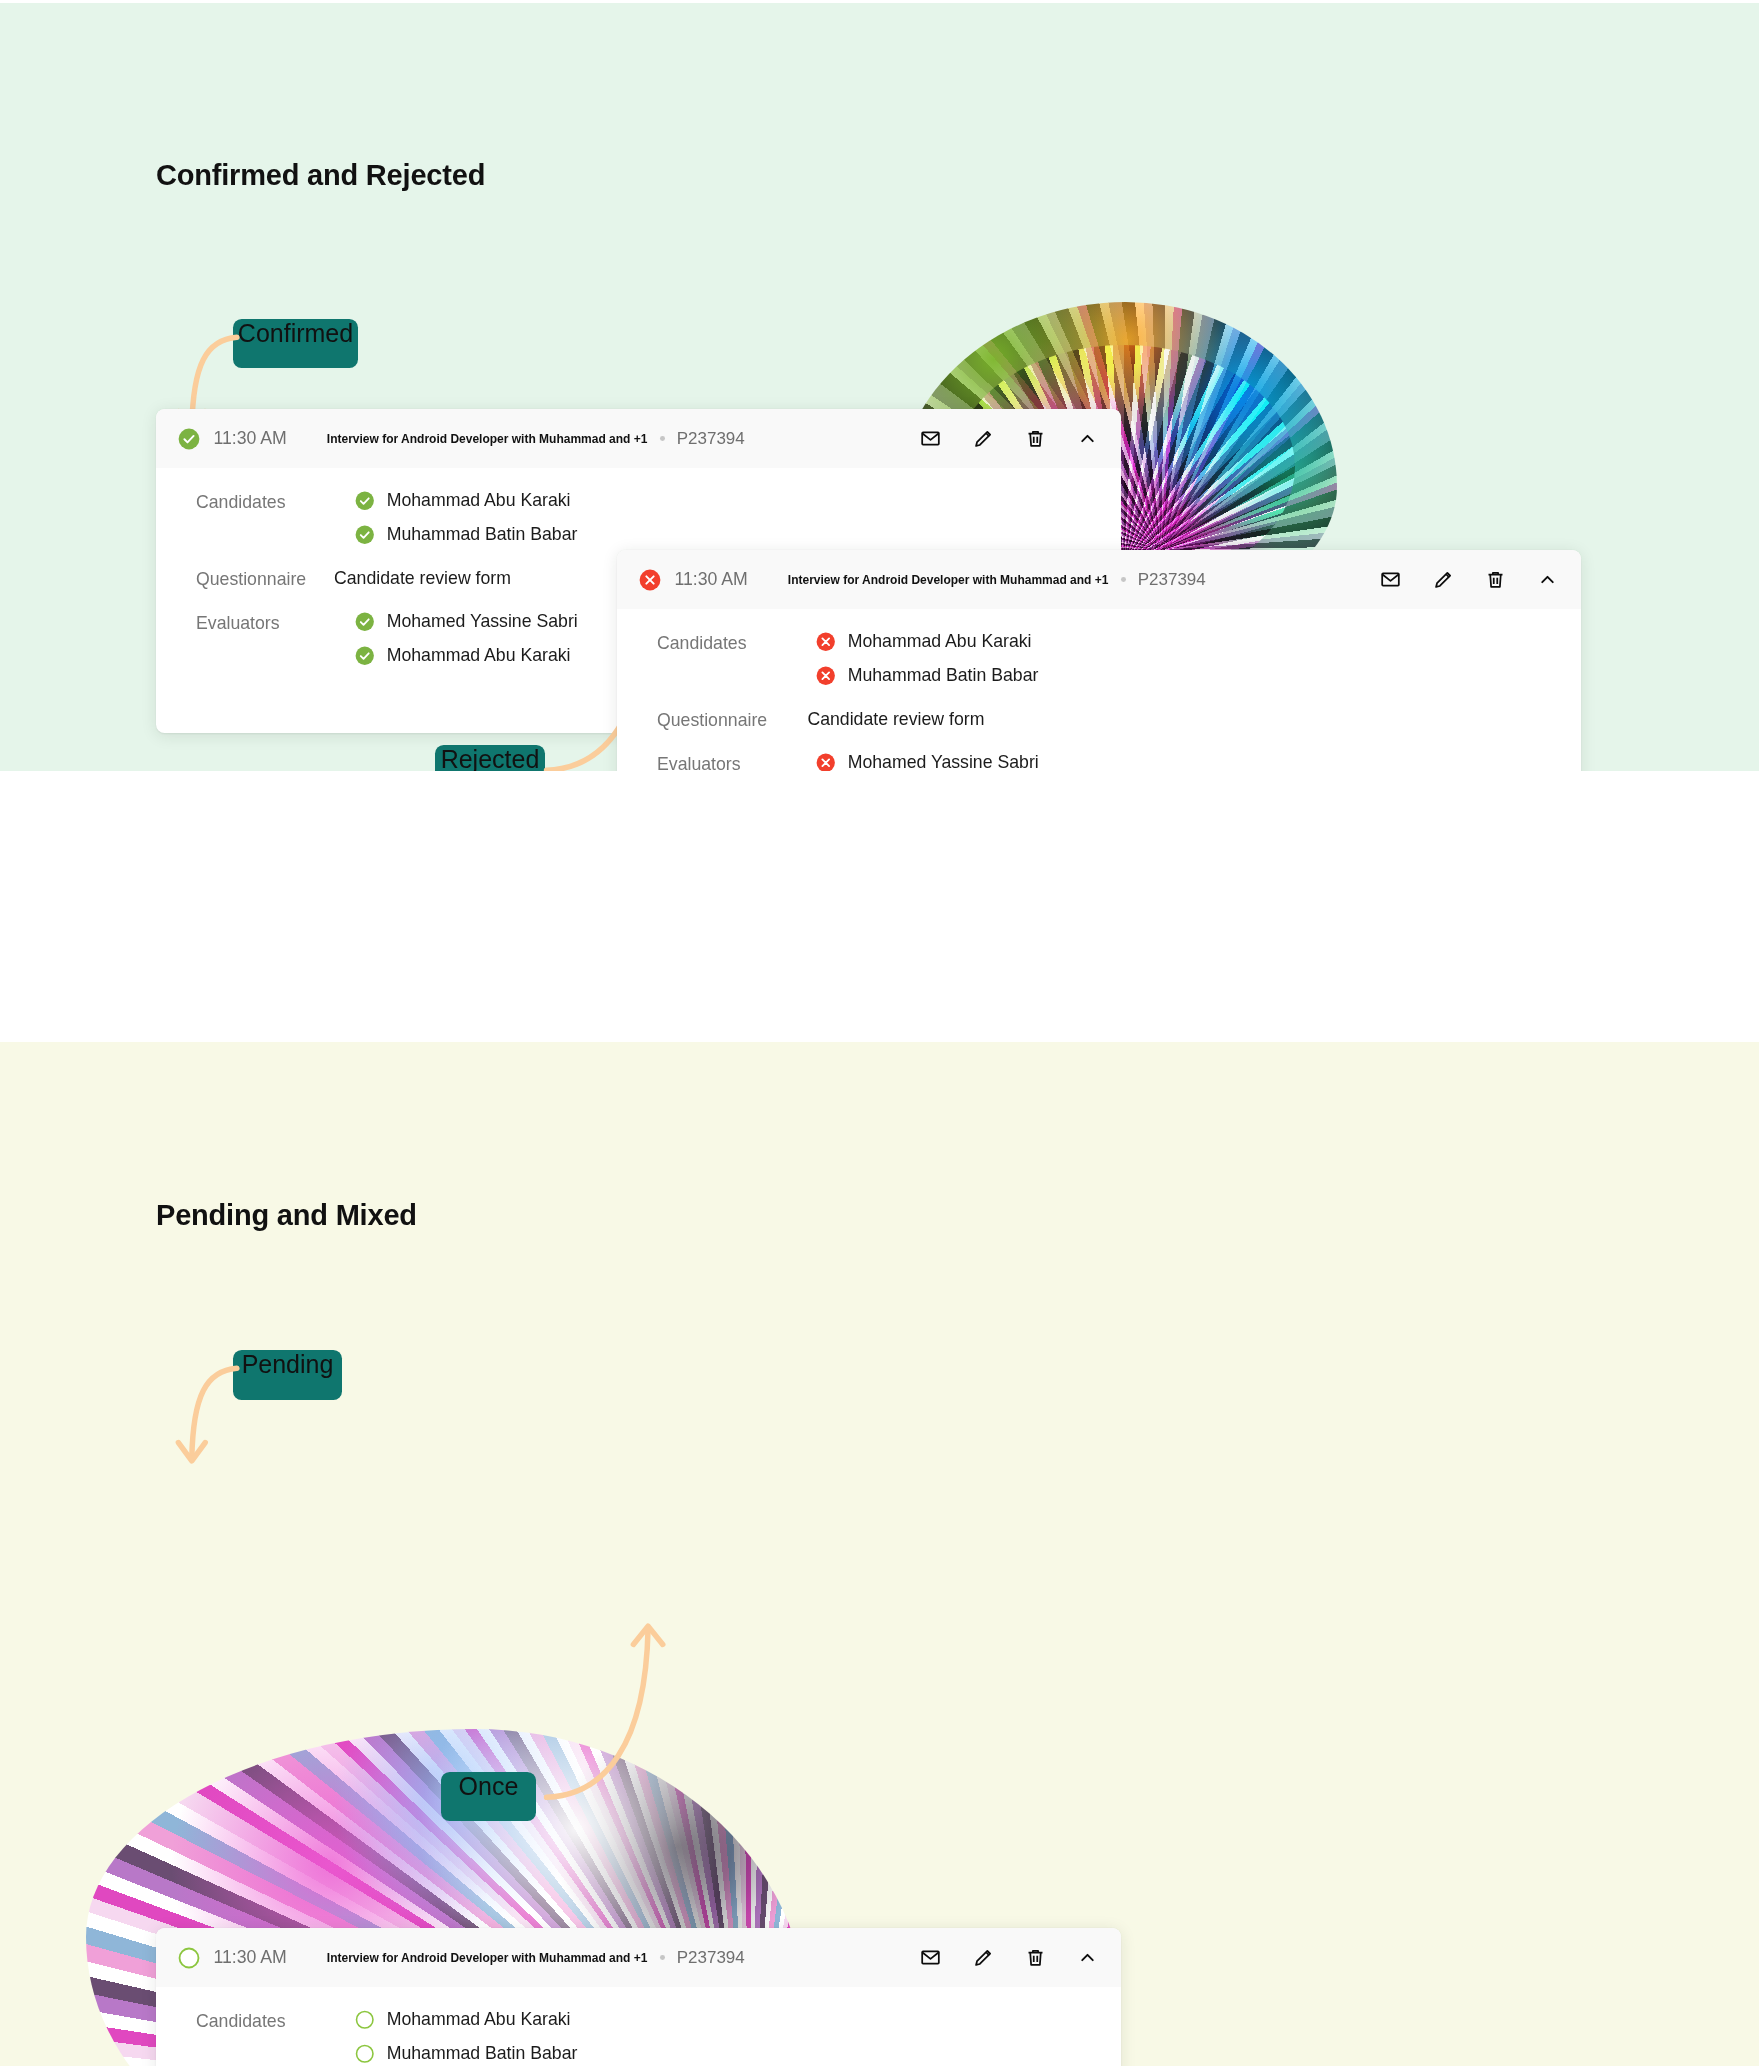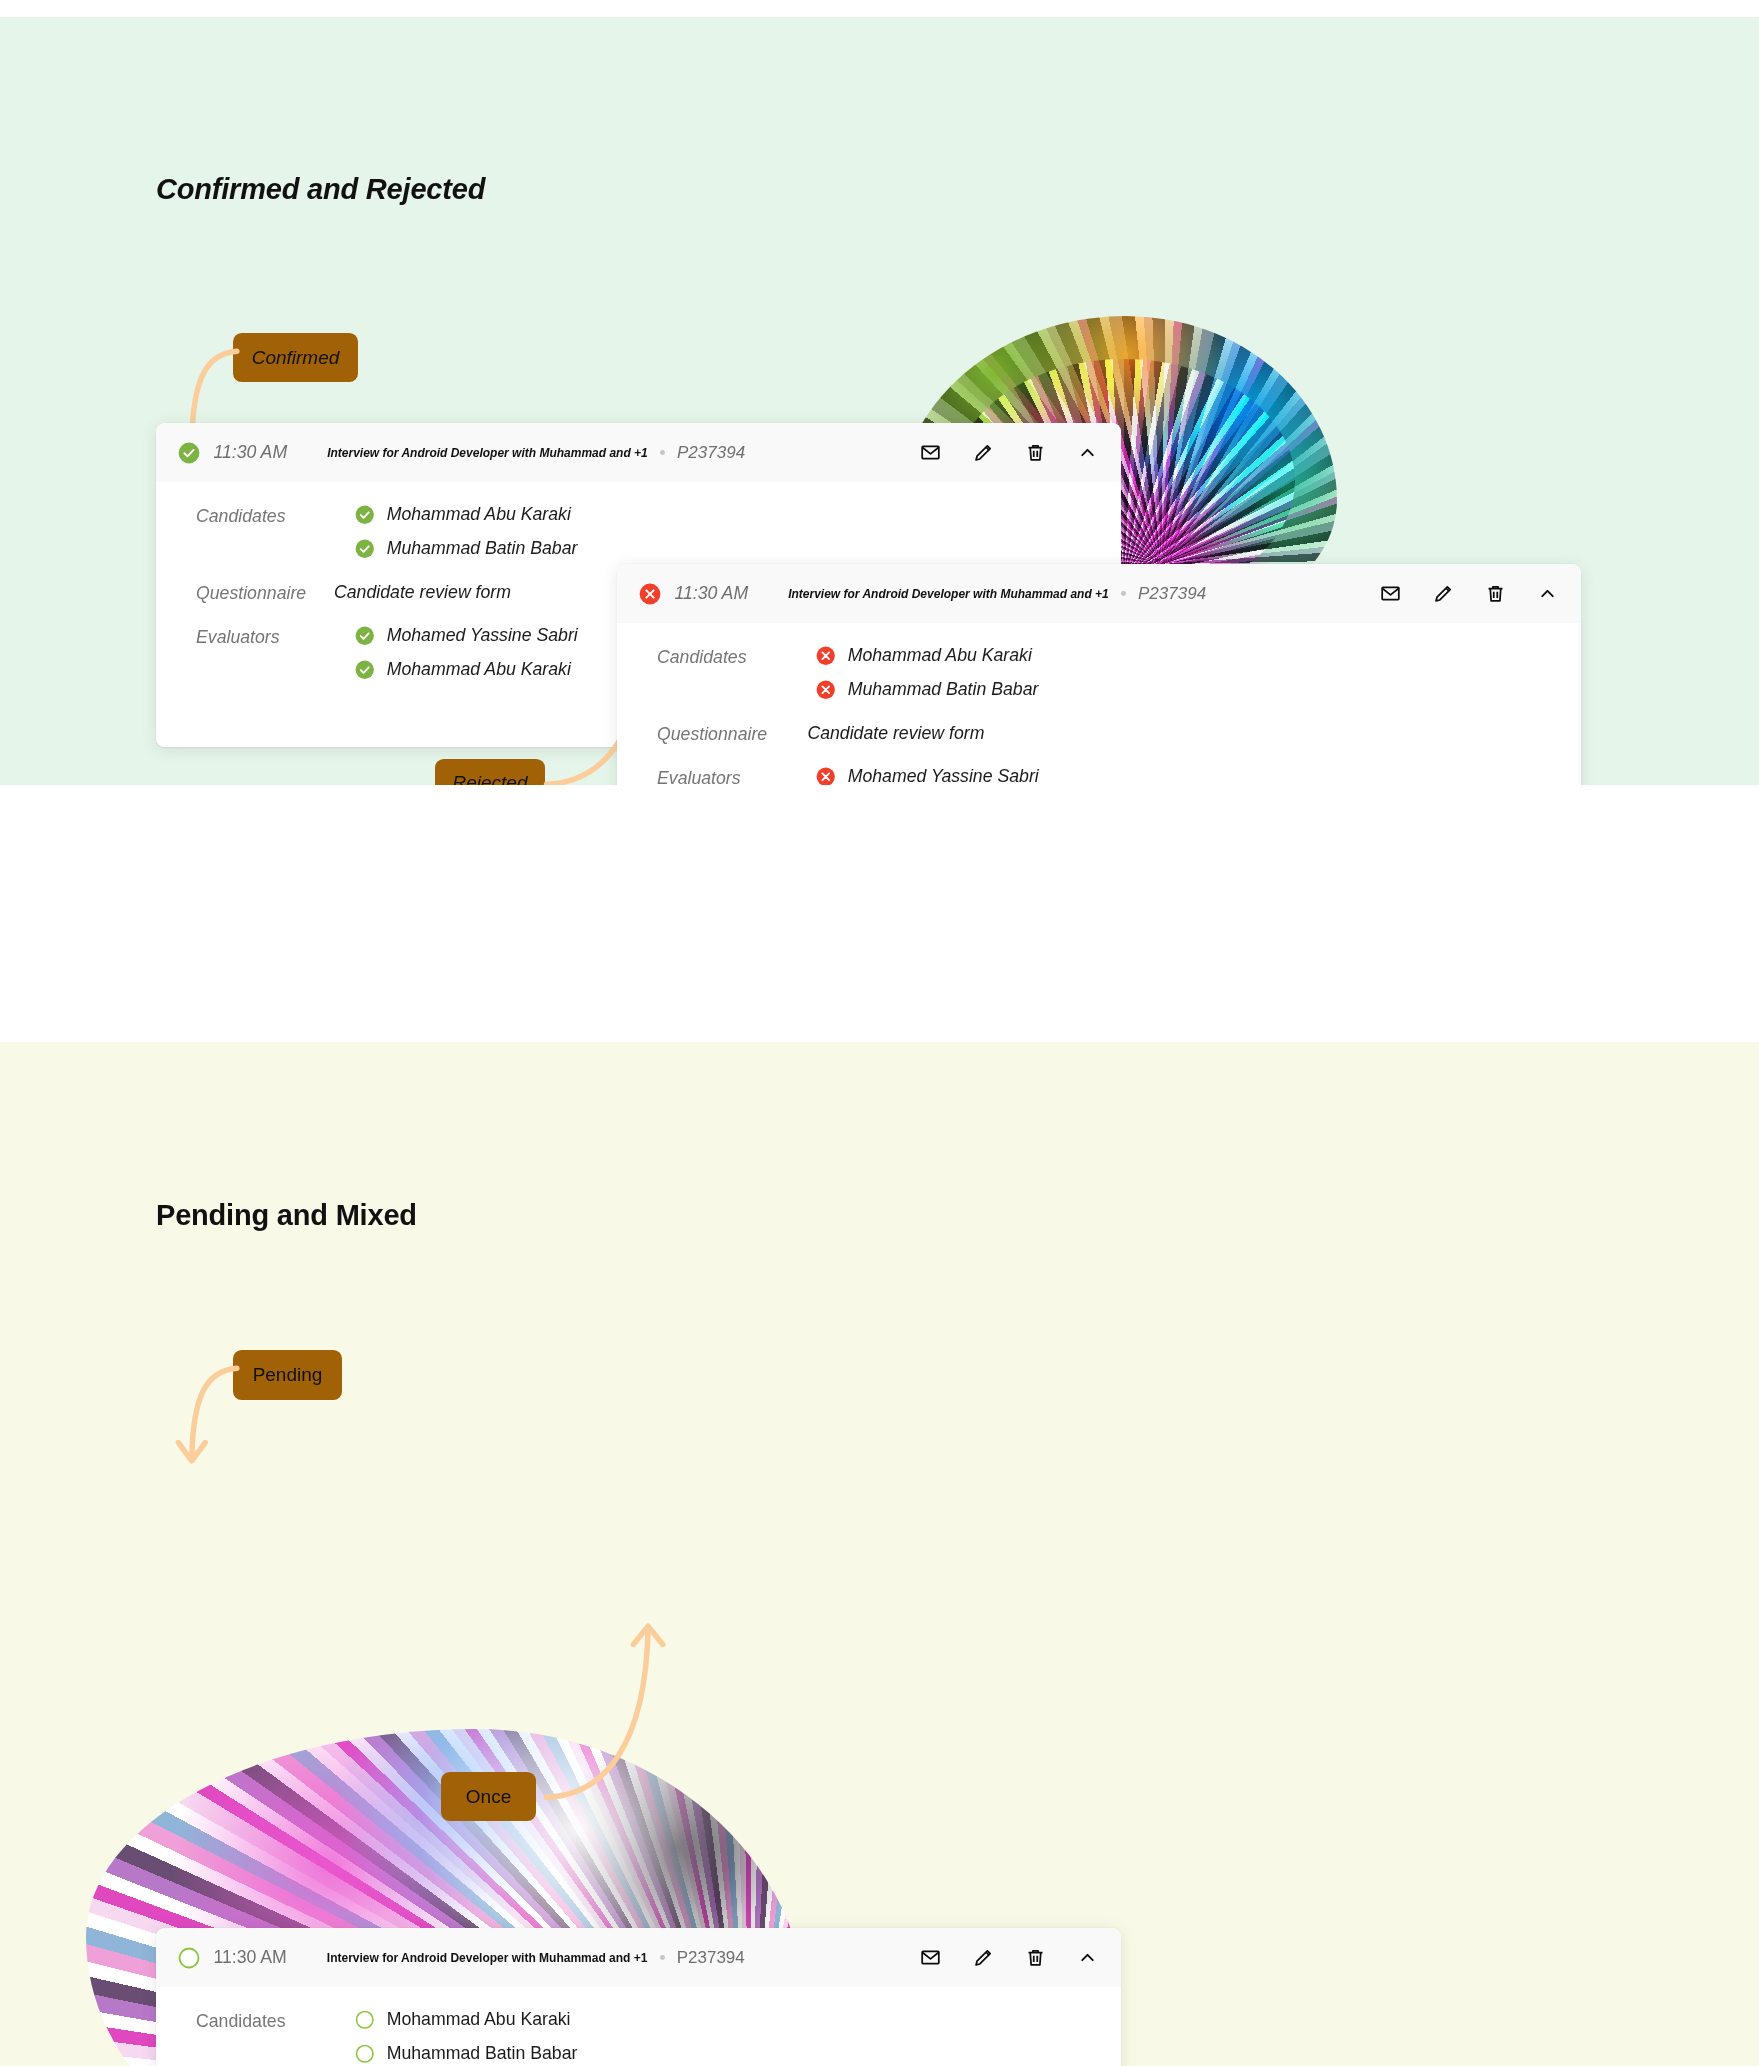--- a/index.html
+++ b/index.html
@@ -6,21 +6,21 @@
   html, body { width: 1759px; height: 2066px; }
   body {
     font-family: "Liberation Sans", sans-serif;
     background: #ffffff;
     position: relative;
     overflow: hidden;
   }
 
   
   .section { position: absolute; left: 0; width: 1759px; overflow: hidden; }
-  #section-confirmed { top: 17px; height: 768px; background: #e5f5ea; font-style: italic; }
+  #section-confirmed { top: 3px; height: 768px; background: #e5f5ea; }
   #section-pending   { top: 1042px; height: 1024px; background: #f8f9e6; }
 
   
   .heading {
     position: absolute;
     font-size: 29px;
     font-weight: 700;
     color: #111111;
     letter-spacing: -0.2px;
   }
@@ -138,24 +138,24 @@
   .person-name { font-size: 17.7px; color: #1b1b1b; white-space: nowrap; }
   .plain-value { font-size: 17.7px; color: #1b1b1b; padding-top: 1.2px; }
   .gap-after { margin-bottom: 21px; }
 
   
   .mark { width: 19.5px; height: 19.5px; flex: 0 0 19.5px; }
 
   
   .badge {
     position: absolute;
-    background: #a16207;
+    background: #0f766e;
     border-radius: 8.6px;
-    display: flex; align-items: center; justify-content: center;
-    font-size: 19px;
+    display: flex; align-items: flex-start; justify-content: center;
+    font-size: 25px;
     color: #111111;
     font-weight: 400;
   }
 
   .arrow-svg { position: absolute; pointer-events: none; overflow: visible; }
 </style>
 </head>
 <body>
 
 <div class="section" id="section-confirmed">

